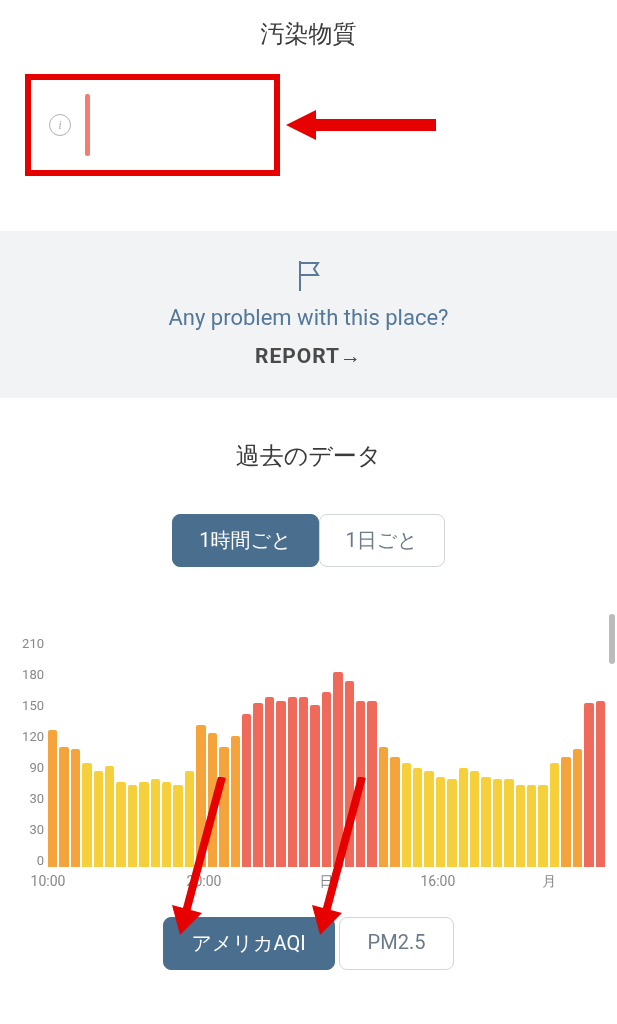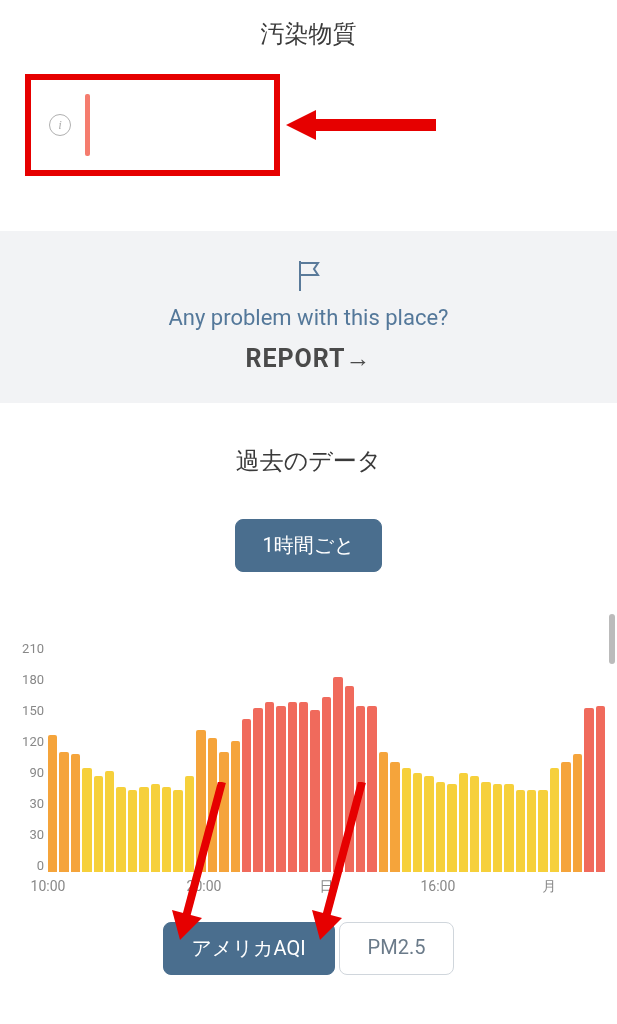--- a/index.html
+++ b/index.html
@@ -61,21 +61,21 @@
     background: #f2f3f5;
     text-align: center;
     padding: 28px 0 30px;
   }
   .flag-icon { color: #5a7a9a; }
   .report-q { color: #54789a; font-size: 22px; margin-top: 8px; }
   .report-btn {
     margin-top: 14px;
     color: #4a4a4a;
     font-weight: 700;
-    font-size: 25px;
+    font-size: 21px;
     letter-spacing: 1px;
     display: inline-flex;
     align-items: flex-end;
     cursor: pointer;
   }
   .report-btn .arr { font-weight: 400; }
   
   .tabs { display:flex; justify-content:center; margin-top:28px; }
   .tab {
     padding: 12px 26px;
@@ -185,20 +185,21 @@
   <div class="report-btn">
     <span>REPORT</span>
     <span class="arr">→</span>
   </div>
 </div>
 
 <div class="section-title" style="padding-top:42px;">過去のデータ</div>
 
 <div class="tabs">
   <div class="tab active">1時間ごと</div>
+  <div class="tab">1日ごと</div>
 </div>
 
 <div class="chart-wrap">
   <div class="y-axis" id="y-axis">
       <div>0</div>
       <div>30</div>
       <div>30</div>
       <div>90</div>
       <div>120</div>
       <div>150</div>

